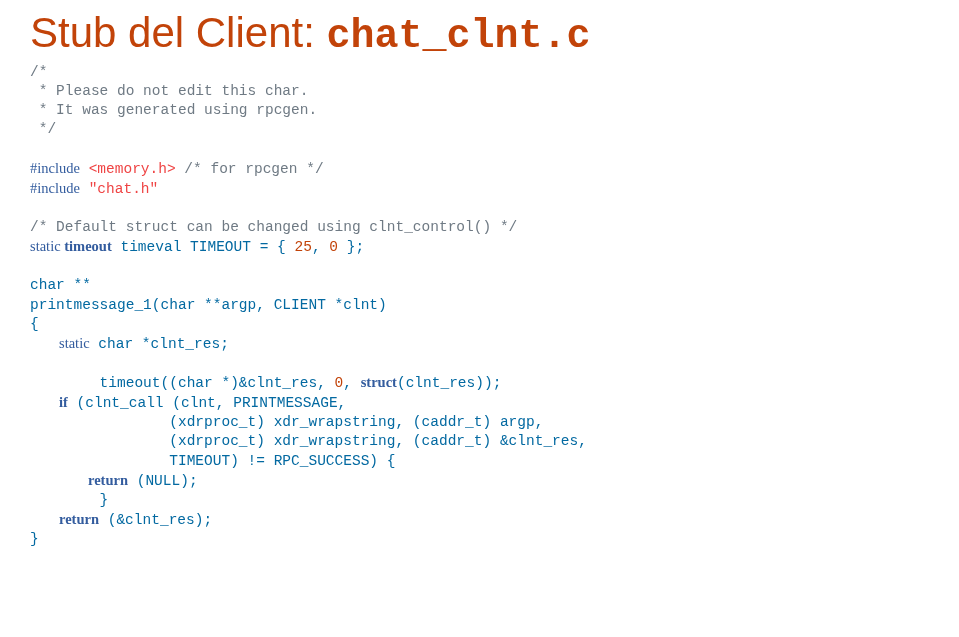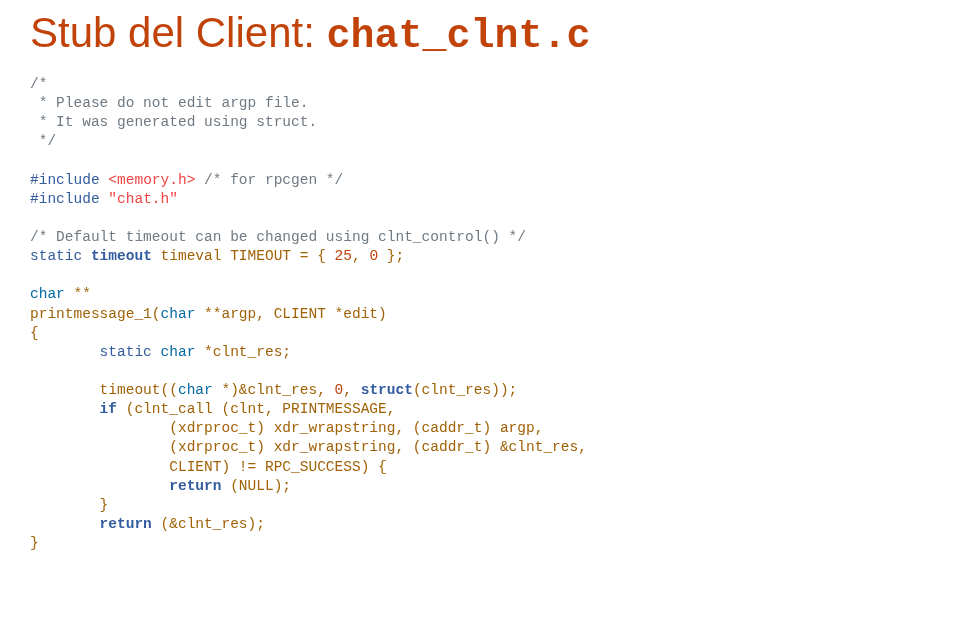--- a/index.html
+++ b/index.html
@@ -8,21 +8,21 @@
     font-family: Arial, Helvetica, sans-serif;
     background: #ffffff;
     width: 959px;
     height: 637px;
     overflow: hidden;
   }
   .page {
     padding: 10px 30px 0 30px;
   }
   .title {
-    margin: 0 0 16px 0;
+    margin: 0 0 4px 0;
     font-size: 42px;
     font-weight: 400;
     line-height: 1.1;
   }
   .title .sans {
     color: #c24309;
     font-family: Arial, Helvetica, sans-serif;
   }
   .title .mono {
     color: #c24309;
@@ -31,55 +31,55 @@
     font-size: 40px;
   }
   pre.code {
     margin: 0;
     font-family: "Courier New", Courier, monospace;
     font-size: 14.5px;
     line-height: 1.32;
     white-space: pre;
   }
   .c-comment { color: #6f7a84; }
-  .c-keyword { color: #335c9e; }
+  .c-keyword { color: #335c9e; font-family: Liberation Serif, serif; }
   .c-type    { color: #0369a1; }
   .c-string  { color: #ef4444; }
   .c-number  { color: #c24309; }
   .c-bold    { font-weight: bold; }
-  .c-default { color: #a16207; }
+  .c-default { color: #0369a1; }
 </style>
 </head>
 <body>
 
 <div class="page">
 
   <h1 class="title">
     <span class="sans">Stub del Client: </span><span class="mono">chat_clnt.c</span>
   </h1>
 
   <pre class="code"><span class="c-comment">/*</span>
-<span class="c-comment"> * Please do not edit argp file.</span>
-<span class="c-comment"> * It was generated using struct.</span>
+<span class="c-comment"> * Please do not edit this char.</span>
+<span class="c-comment"> * It was generated using rpcgen.</span>
 <span class="c-comment"> */</span>
 
 <span class="c-keyword">#include</span><span class="c-string"> &lt;memory.h&gt; </span><span class="c-comment">/* for rpcgen */</span>
 <span class="c-keyword">#include</span><span class="c-string"> "chat.h"</span>
 
-<span class="c-comment">/* Default timeout can be changed using clnt_control() */</span>
+<span class="c-comment">/* Default struct can be changed using clnt_control() */</span>
 <span class="c-keyword">static</span><span class="c-keyword c-bold"> timeout</span><span class="c-default"> timeval TIMEOUT = { </span><span class="c-number">25</span><span class="c-default">, </span><span class="c-number">0</span><span class="c-default"> };</span>
 
 <span class="c-type">char</span><span class="c-default"> **</span>
-<span class="c-default">printmessage_1(</span><span class="c-type">char</span><span class="c-default"> **argp, CLIENT *edit)</span>
+<span class="c-default">printmessage_1(</span><span class="c-type">char</span><span class="c-default"> **argp, CLIENT *clnt)</span>
 <span class="c-default">{</span>
 <span class="c-keyword">        static</span><span class="c-type"> char</span><span class="c-default"> *clnt_res;</span>
 
 <span class="c-default">        timeout((</span><span class="c-type">char</span><span class="c-default"> *)&amp;clnt_res, </span><span class="c-number">0</span><span class="c-default">, </span><span class="c-keyword c-bold">struct</span><span class="c-default">(clnt_res));</span>
 <span class="c-keyword c-bold">        if</span><span class="c-default"> (clnt_call (clnt, PRINTMESSAGE,</span>
 <span class="c-default">                (xdrproc_t) xdr_wrapstring, (caddr_t) argp,</span>
 <span class="c-default">                (xdrproc_t) xdr_wrapstring, (caddr_t) &amp;clnt_res,</span>
-<span class="c-default">                CLIENT) != RPC_SUCCESS) {</span>
+<span class="c-default">                TIMEOUT) != RPC_SUCCESS) {</span>
 <span class="c-keyword c-bold">                return</span><span class="c-default"> (NULL);</span>
 <span class="c-default">        }</span>
 <span class="c-keyword c-bold">        return</span><span class="c-default"> (&amp;clnt_res);</span>
 <span class="c-default">}</span></pre>
 
 </div>
 
 </body></html>

